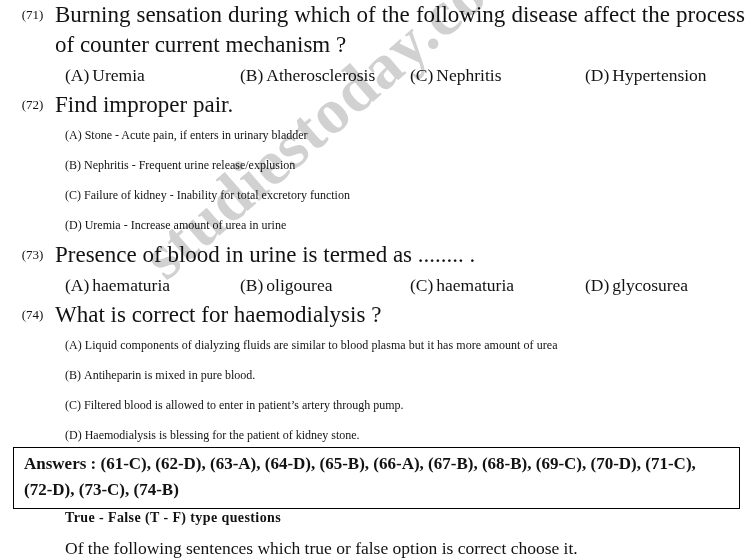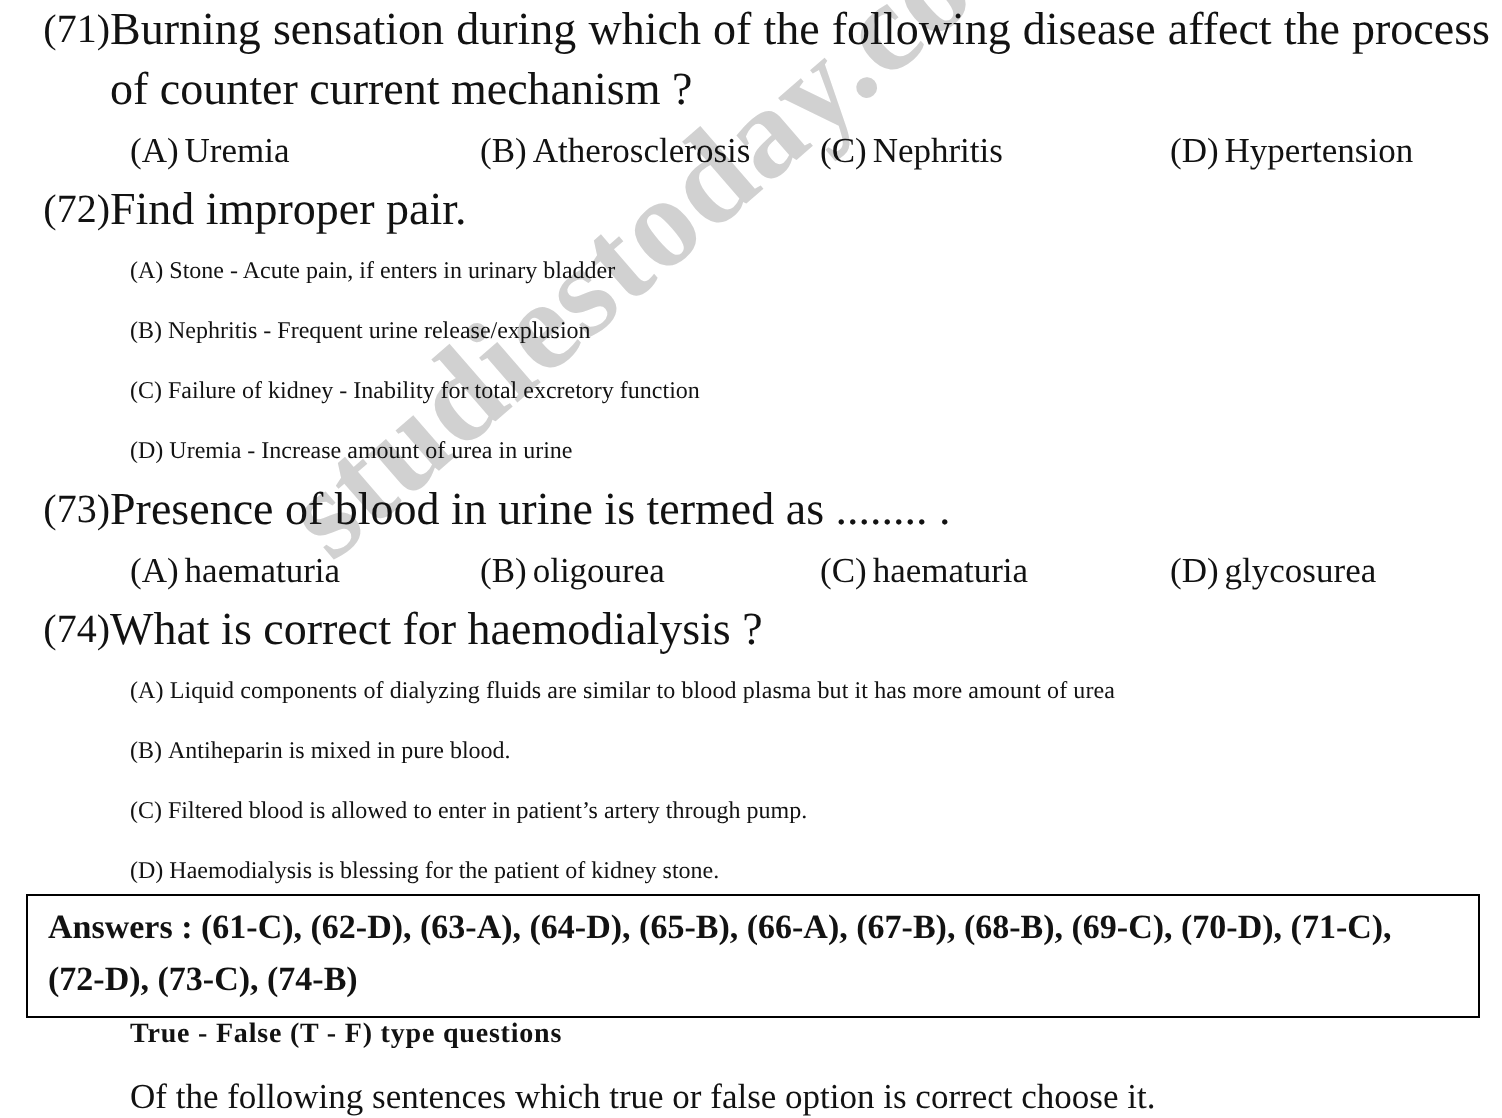--- a/index.html
+++ b/index.html
@@ -58,23 +58,23 @@
   .qrow {
     display: flex;
     align-items: flex-start;
   }
 
   .qnum {
     width: 55px;
     min-width: 55px;
     padding-left: 10px;
     box-sizing: border-box;
-    font-size: 20px;
-    line-height: 30px;
-    text-align: right;
+    font-size: 13px;
+    line-height: 30px;
+    text-align: center;
   }
 
   .qtext {
     flex: 1;
     font-size: 23px;
     line-height: 30px;
     text-align: justify;
     text-justify: inter-word;
     padding-right: 6px;
   }

